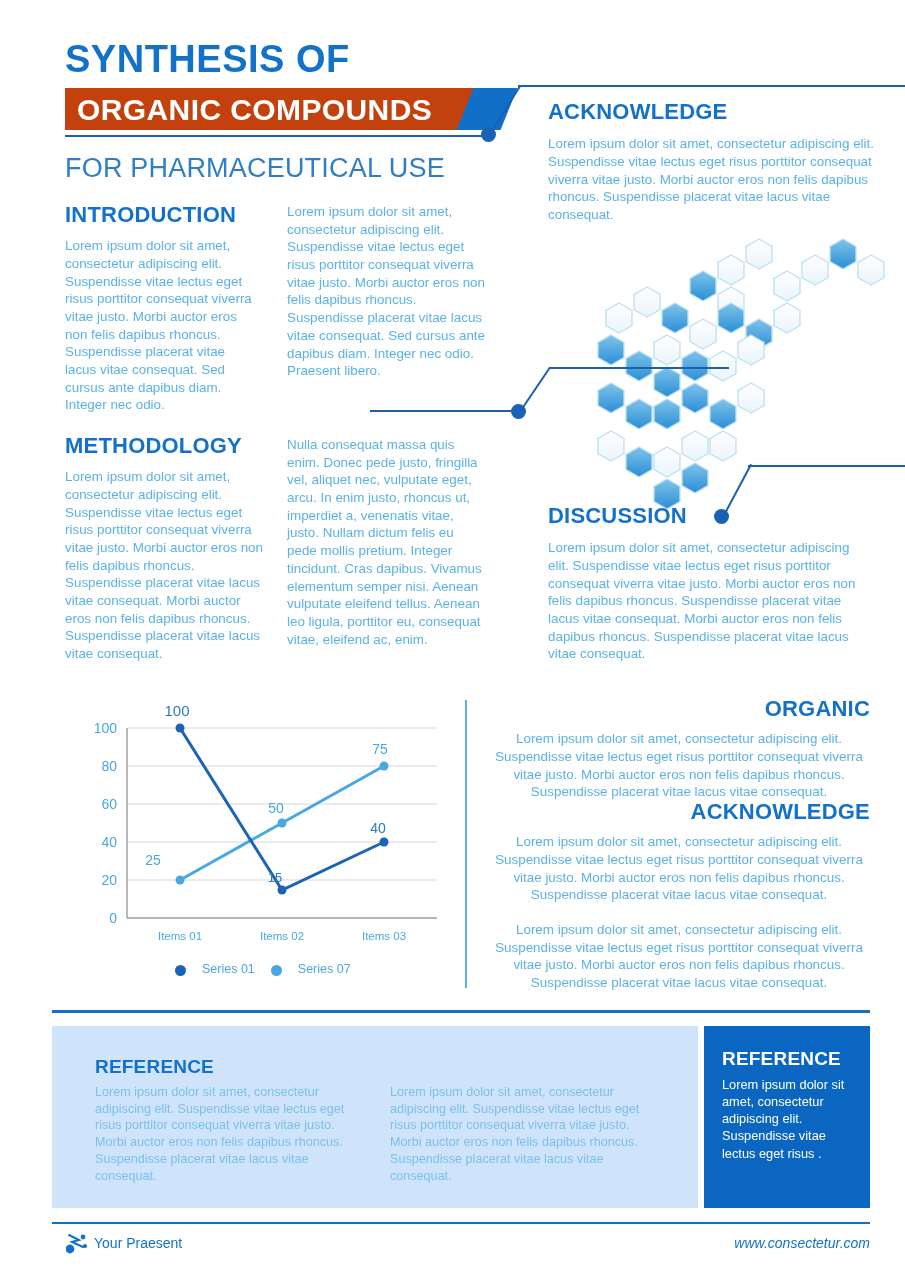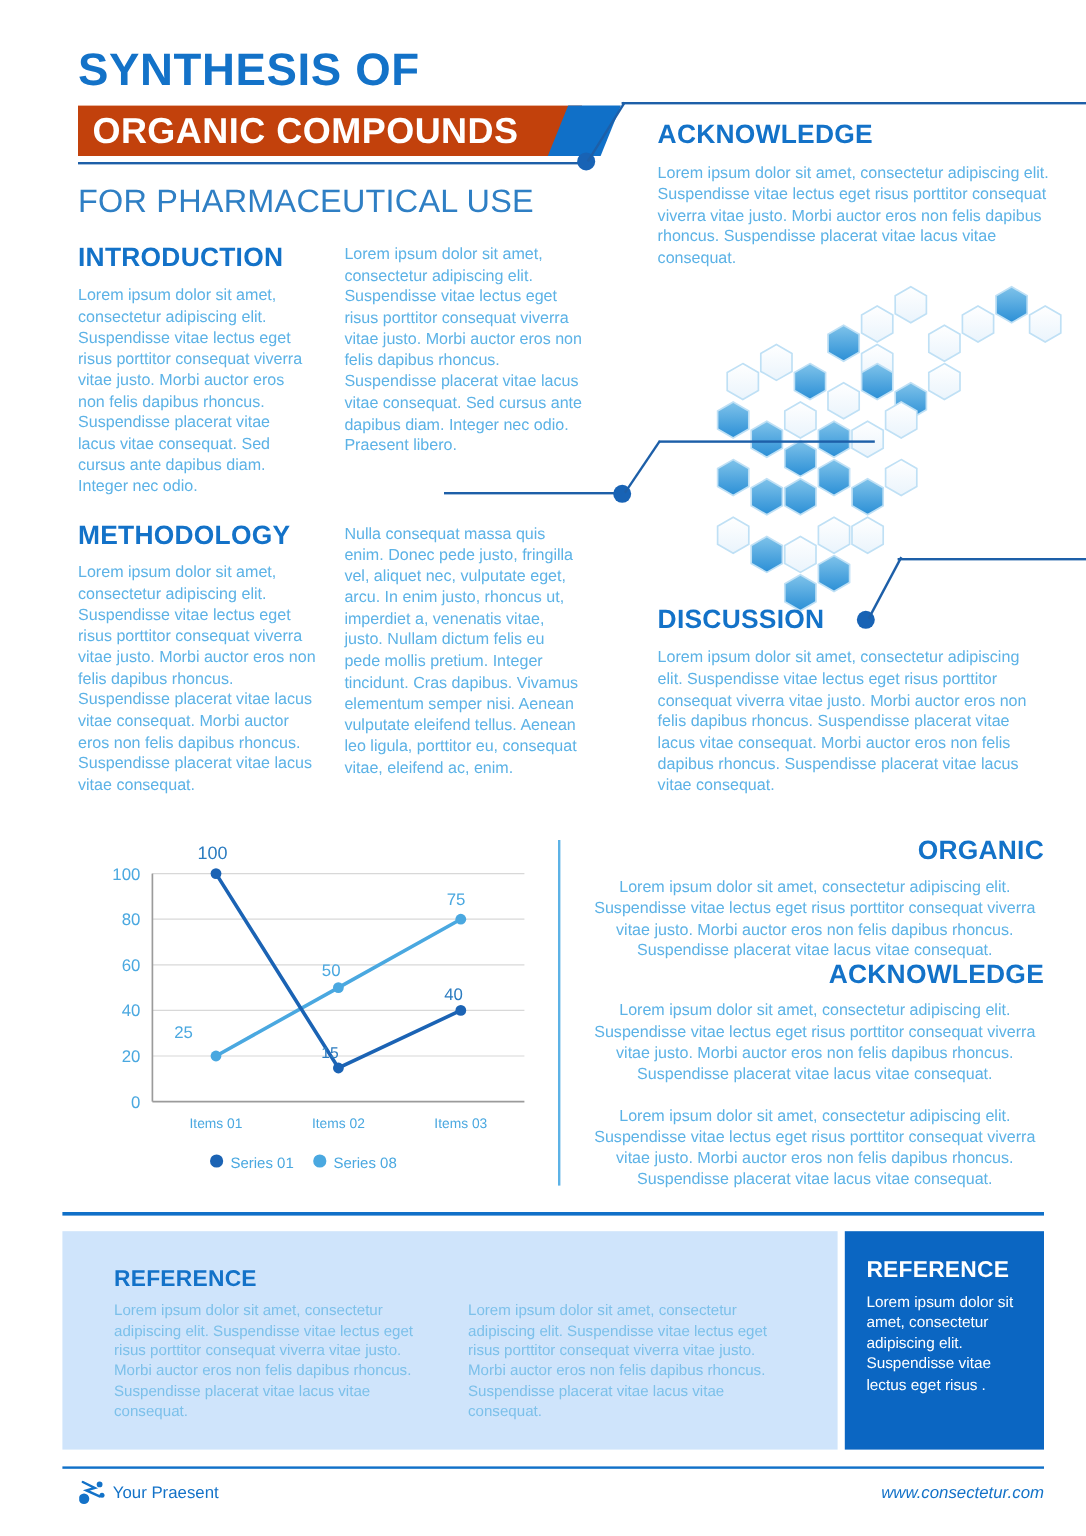--- a/index.html
+++ b/index.html
@@ -69,21 +69,21 @@
   .blk{position:absolute;}
 
   
   .chart-wrap{position:absolute;left:55px;top:700px;width:385px;height:290px;}
   .chart-svg{position:absolute;left:0;top:0;}
   .legend{
     position:absolute;left:110px;top:262px;
     display:flex;gap:16px;align-items:center;
     font-size:12.5px;color:#4aa8e0;
   }
-  .legend-item{display:flex;align-items:flex-start;gap:6px;}
+  .legend-item{display:flex;align-items:flex-end;gap:16px;}
   .lg-dot{width:11px;height:11px;border-radius:50%;display:inline-block;}
 
   .vdivider{
     position:absolute;left:455px;top:700px;width:2px;height:288px;
     background:#5cb2e6;
   }
 
   
   .ref-rule{
     position:absolute;left:42px;top:1010px;width:818px;height:2.5px;
@@ -279,21 +279,21 @@
       </g>
     </svg>
 
     <div class="legend">
       <span class="legend-item">
         <span class="lg-dot" style="background:#1b63b4;"></span>
         <span>Series 01</span>
       </span>
       <span class="legend-item">
         <span class="lg-dot" style="background:#4aa8e0;"></span>
-        <span>Series 08</span>
+        <span>Series 07</span>
       </span>
     </div>
   </div>
 
   <div class="vdivider"></div>
 
   <div class="blk" style="left:478px;top:697px;width:382px;text-align:right;">
     <div class="h-sec">ORGANIC</div>
     <div class="body-t" style="margin-top:9px;text-align:center;">Lorem ipsum dolor sit amet, consectetur adipiscing elit. Suspendisse vitae lectus eget risus porttitor consequat viverra vitae justo. Morbi auctor eros non felis dapibus rhoncus. Suspendisse placerat vitae lacus vitae consequat.</div>
   </div>

